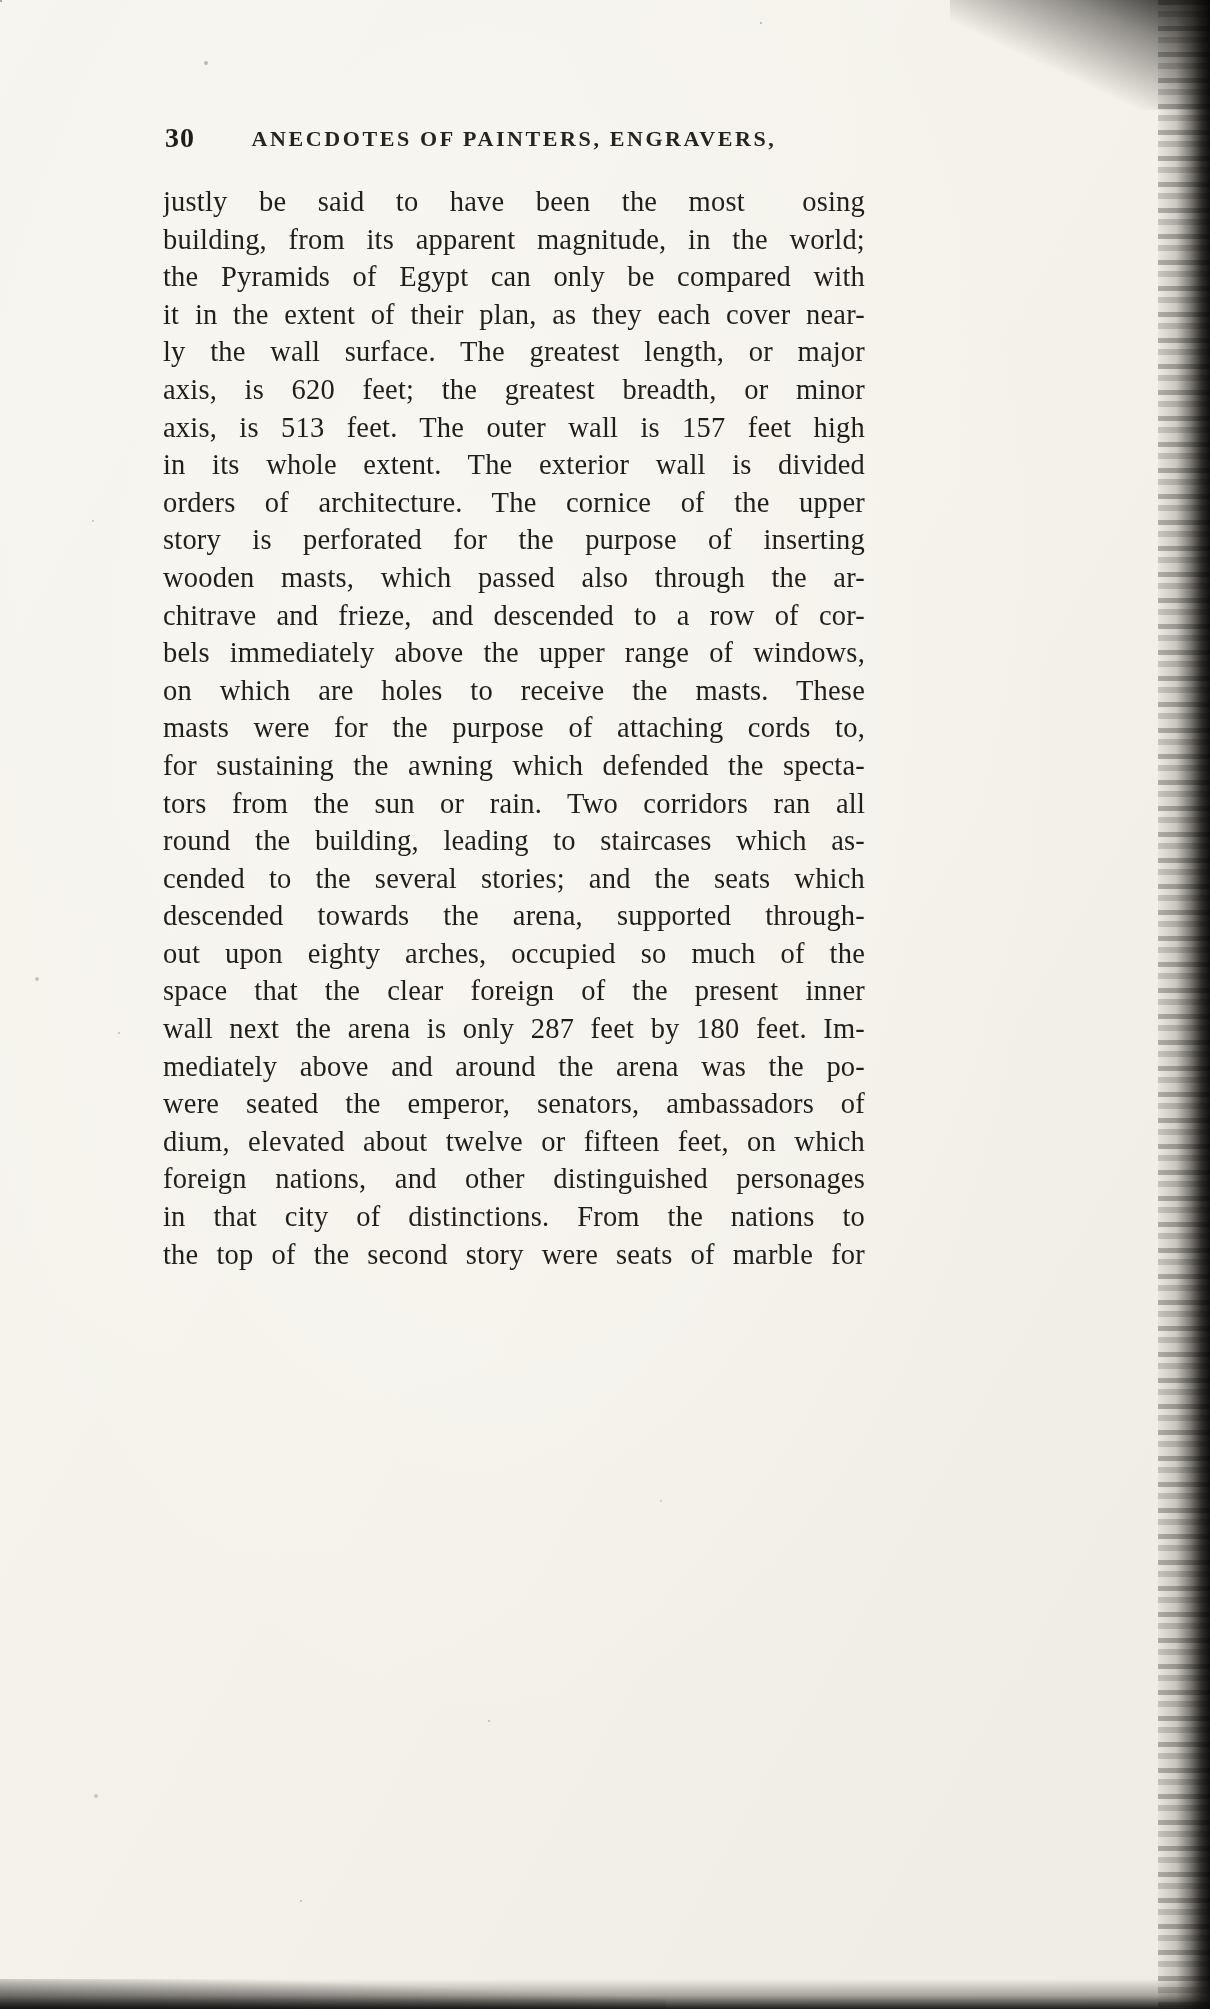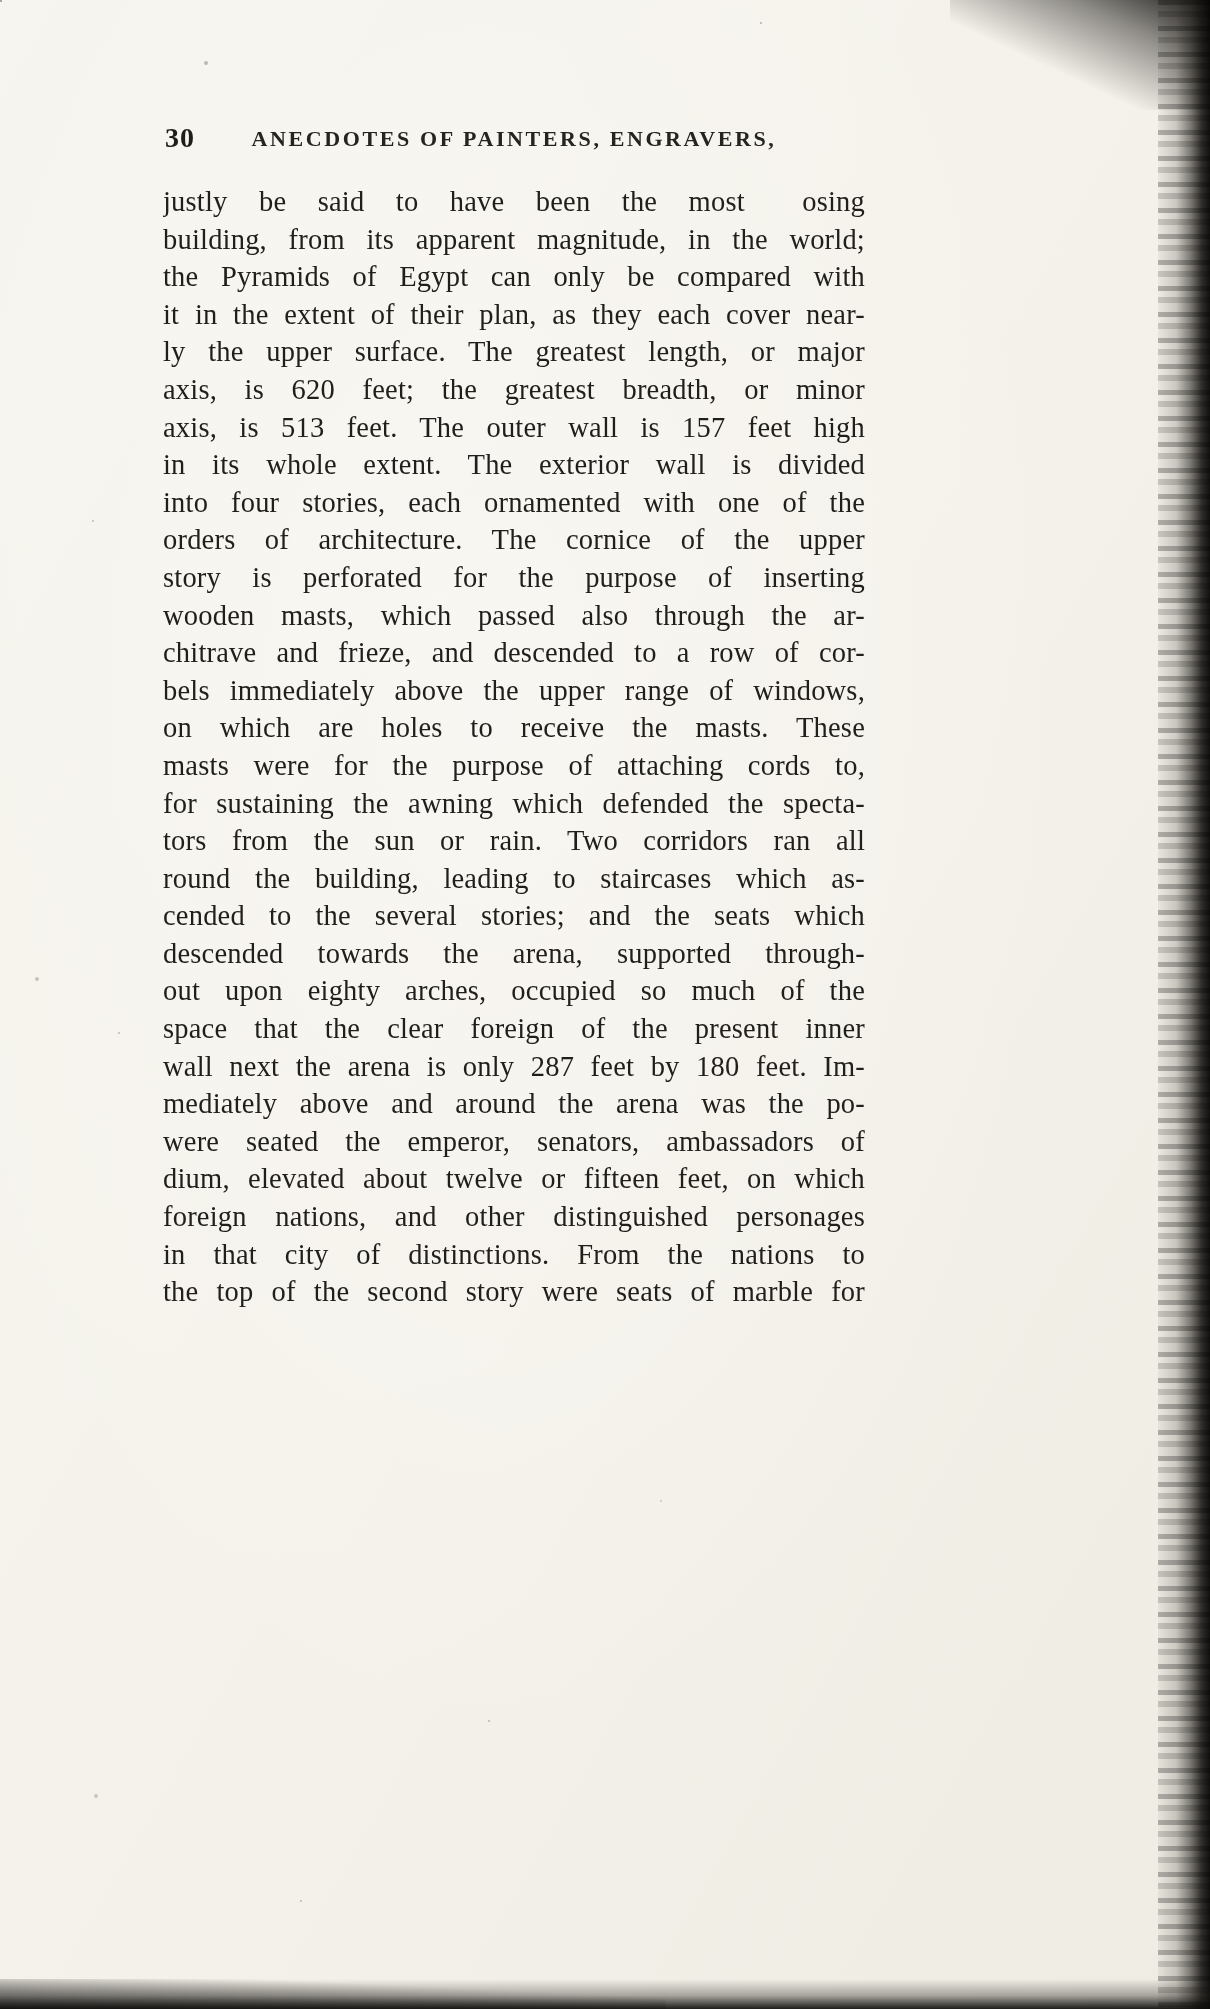--- a/index.html
+++ b/index.html
@@ -128,25 +128,24 @@
   <div class="header">
     <span class="pagenum">30</span>
     <span class="running">ANECDOTES OF PAINTERS, ENGRAVERS,</span>
   </div>
 
   <div class="text-block">
       <div class="line">justly be said to have been the most  osing</div>
       <div class="line">building, from its apparent magnitude, in the world;</div>
       <div class="line">the Pyramids of Egypt can only be compared with</div>
       <div class="line">it in the extent of their plan, as they each cover near-</div>
-      <div class="line">ly the upper surface. The greatest length, or major</div>
+      <div class="line">ly the wall surface. The greatest length, or major</div>
       <div class="line">axis, is 620 feet; the greatest breadth, or minor</div>
       <div class="line">axis, is 513 feet. The outer wall is 157 feet high</div>
       <div class="line">in its whole extent. The exterior wall is divided</div>
-      <div class="line">into four stories, each ornamented with one of the</div>
       <div class="line">orders of architecture. The cornice of the upper</div>
       <div class="line">story is perforated for the purpose of inserting</div>
       <div class="line">wooden masts, which passed also through the ar-</div>
       <div class="line">chitrave and frieze, and descended to a row of cor-</div>
       <div class="line">bels immediately above the upper range of windows,</div>
       <div class="line">on which are holes to receive the masts. These</div>
       <div class="line">masts were for the purpose of attaching cords to,</div>
       <div class="line">for sustaining the awning which defended the specta-</div>
       <div class="line">tors from the sun or rain. Two corridors ran all</div>
       <div class="line">round the building, leading to staircases which as-</div>

